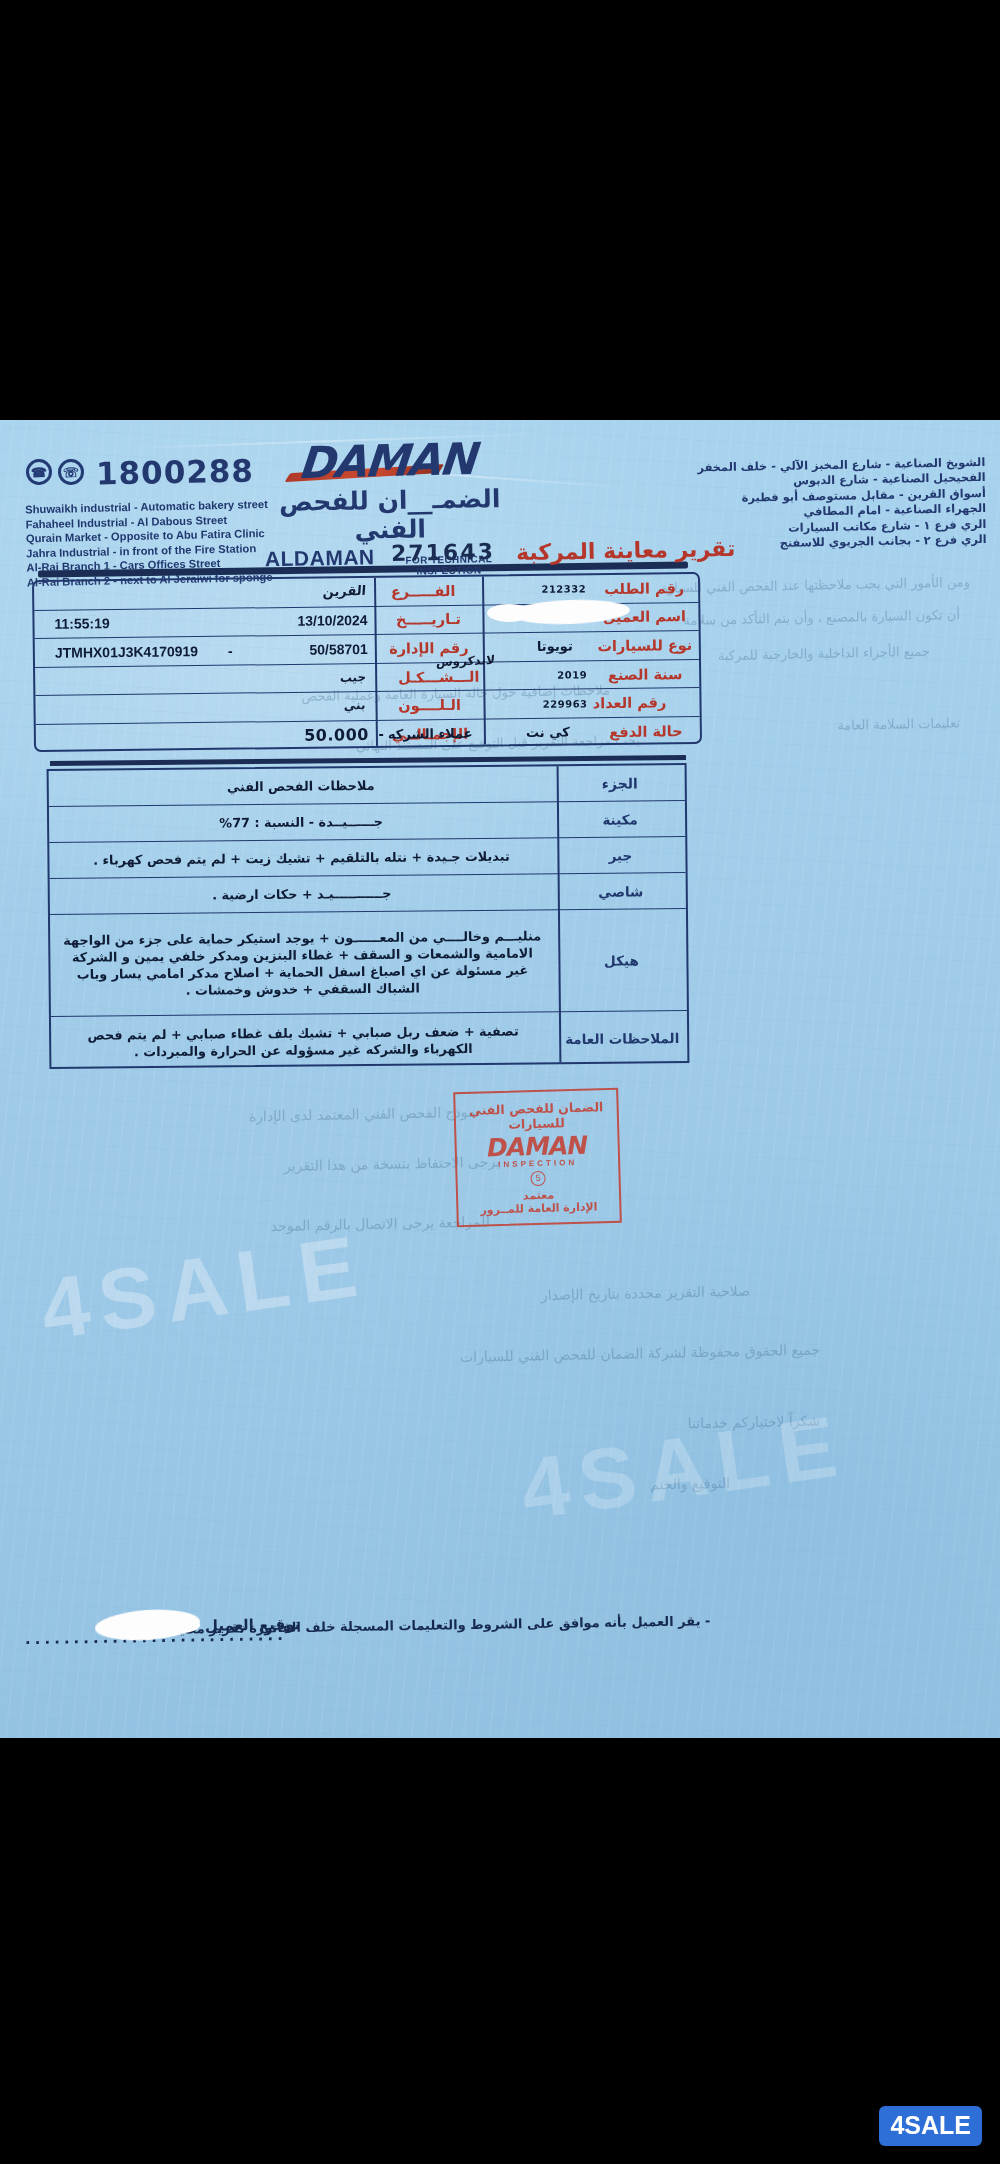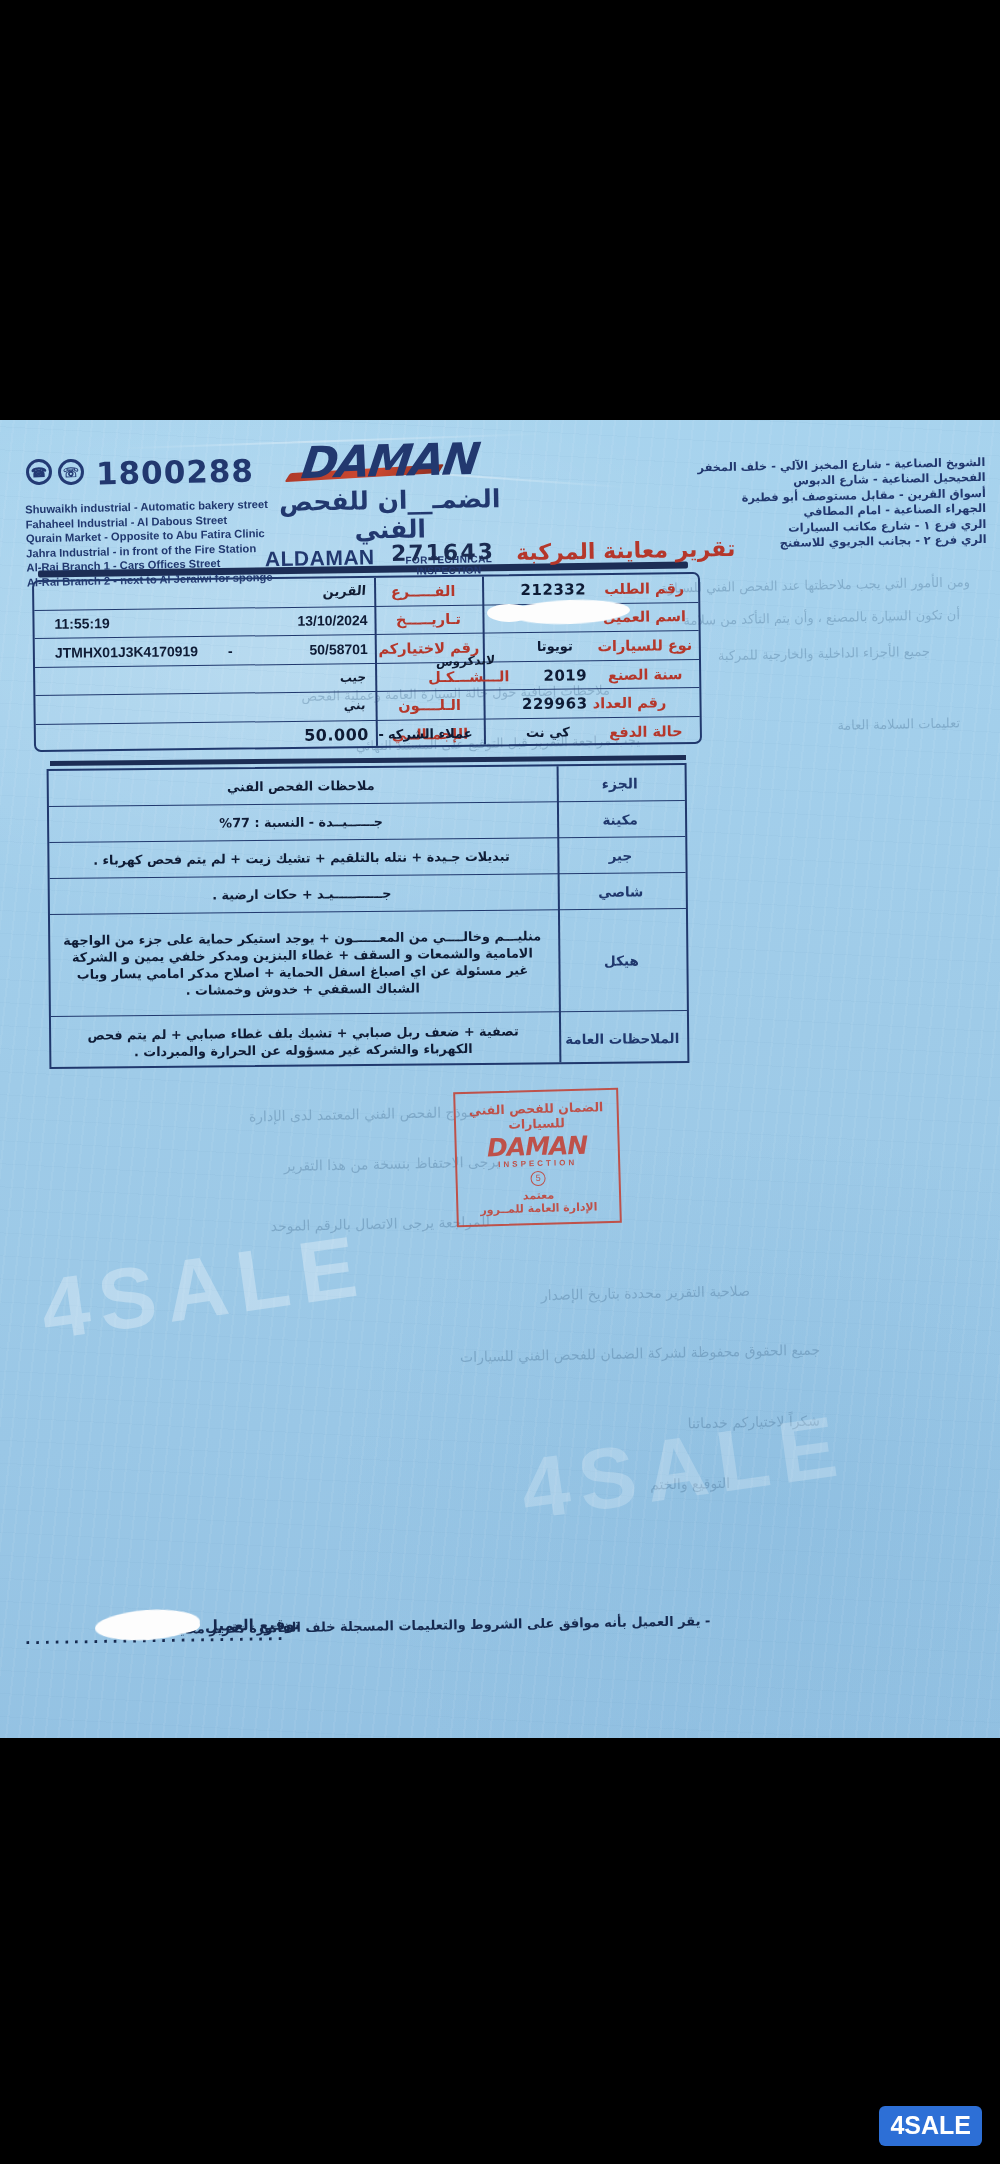--- a/index.html
+++ b/index.html
@@ -168,21 +168,21 @@
   }
   .val-en {
     color: #0e1b35; font-weight: bold; font-size: 14px;
     font-family: "Liberation Sans", sans-serif;
   }
   .val-ar {
     direction: rtl; color: #0e1b35; font-weight: bold; font-size: 13px;
     font-family: "DejaVu Sans", sans-serif;
   }
   .val-num {
-    color: #0e1b35; font-weight: bold; font-size: 15px;
+    color: #0e1b35; font-weight: bold; font-size: 10px;
     font-family: "DejaVu Sans", sans-serif; letter-spacing: 0.5px;
   }
   .hand {
     font-family: "DejaVu Sans", sans-serif;
     color: #101c33; font-weight: bold;
     transform: rotate(-1.5deg) skewX(-6deg);
     font-size: 12px;
   }
   #table-top-rule {
     position: absolute; z-index: 5; left: 38px; top: 148px;
@@ -397,31 +397,31 @@
       </div>
 
       <div class="ti-row" style="top:28.6px;">
         <div class="cell lbl-ar" style="left:340px; width:108px;">تـاريـــــخ</div>
         <div class="cell val-en" style="left:215px; width:118px; justify-content:flex-end;">13/10/2024</div>
         <div class="cell val-en" style="left:20px; width:110px;">11:55:19</div>
         <div class="cell lbl-ar" style="left:560px; width:100px;">اسم العميل</div>
       </div>
 
       <div class="ti-row" style="top:57.2px;">
-        <div class="cell lbl-ar" style="left:340px; width:108px;">رقم لاختياركم</div>
+        <div class="cell lbl-ar" style="left:340px; width:108px;">رقم الإدارة</div>
         <div class="cell val-en" style="left:215px; width:118px; justify-content:flex-end;">50/58701</div>
         <div class="cell val-en" style="left:193px; width:18px;">-</div>
         <div class="cell val-en" style="left:20px; width:175px;">JTMHX01J3K4170919</div>
         <div class="cell lbl-ar" style="left:560px; width:100px;">نوع للسيارات</div>
         <div class="cell val-ar" style="left:478px; width:84px; justify-content:center;">تويوتا</div>
         <div class="cell hand" style="left:340px; width:120px; justify-content:flex-end; position:absolute; top:14px; color:#101c33;">لاندكروس</div>
       </div>
 
       <div class="ti-row" style="top:85.8px;">
-        <div class="cell lbl-ar" style="left:340px; width:127px;margin-left:30px;">الـــشـــكـل</div>
+        <div class="cell lbl-ar" style="left:340px; width:127px;">الـــشـــكـل</div>
         <div class="cell hand" style="left:245px; width:86px; justify-content:flex-end;">جيب</div>
         <div class="cell lbl-ar" style="left:560px; width:100px;">سنة الصنع</div>
         <div class="cell val-num" style="left:462px; width:90px; justify-content:flex-end;">2019</div>
       </div>
 
       <div class="ti-row" style="top:114.4px;">
         <div class="cell lbl-ar" style="left:340px; width:108px;">الـلــــون</div>
         <div class="cell hand" style="left:250px; width:80px; justify-content:flex-end;">بني</div>
         <div class="cell lbl-ar" style="left:544px; width:100px;">رقم العداد</div>
         <div class="cell val-num" style="left:452px; width:100px; justify-content:flex-end;">229963</div>

